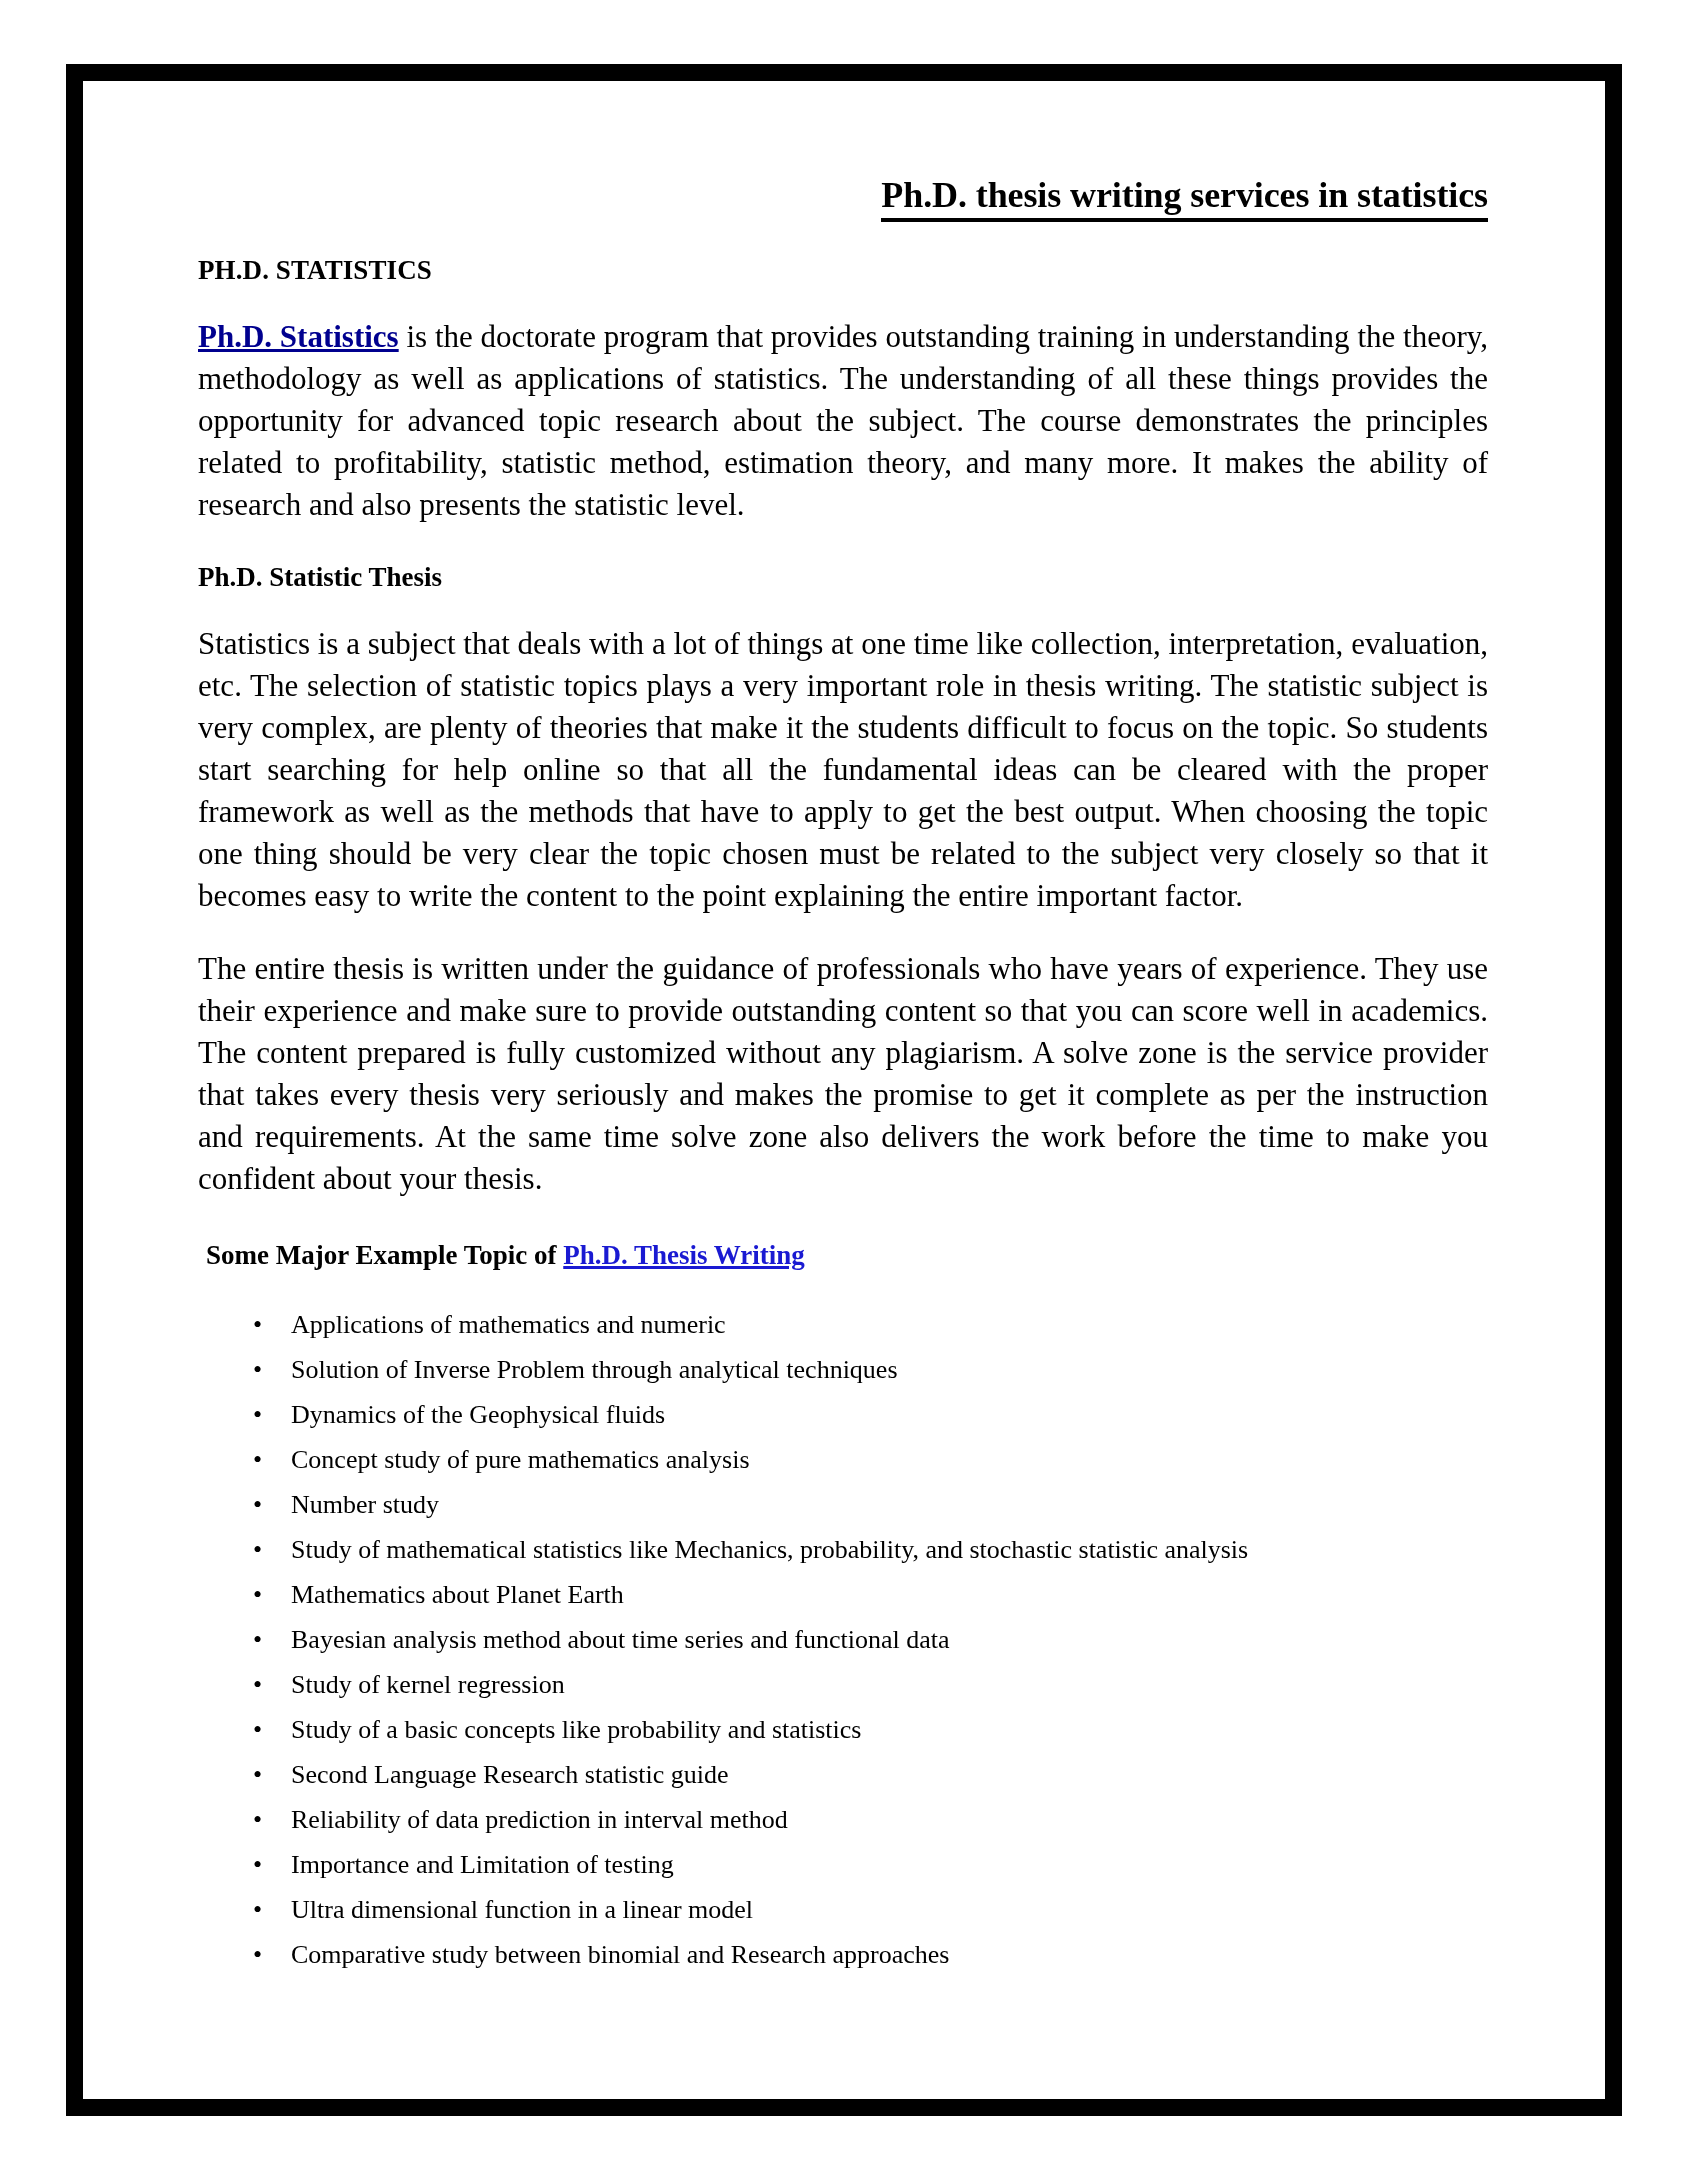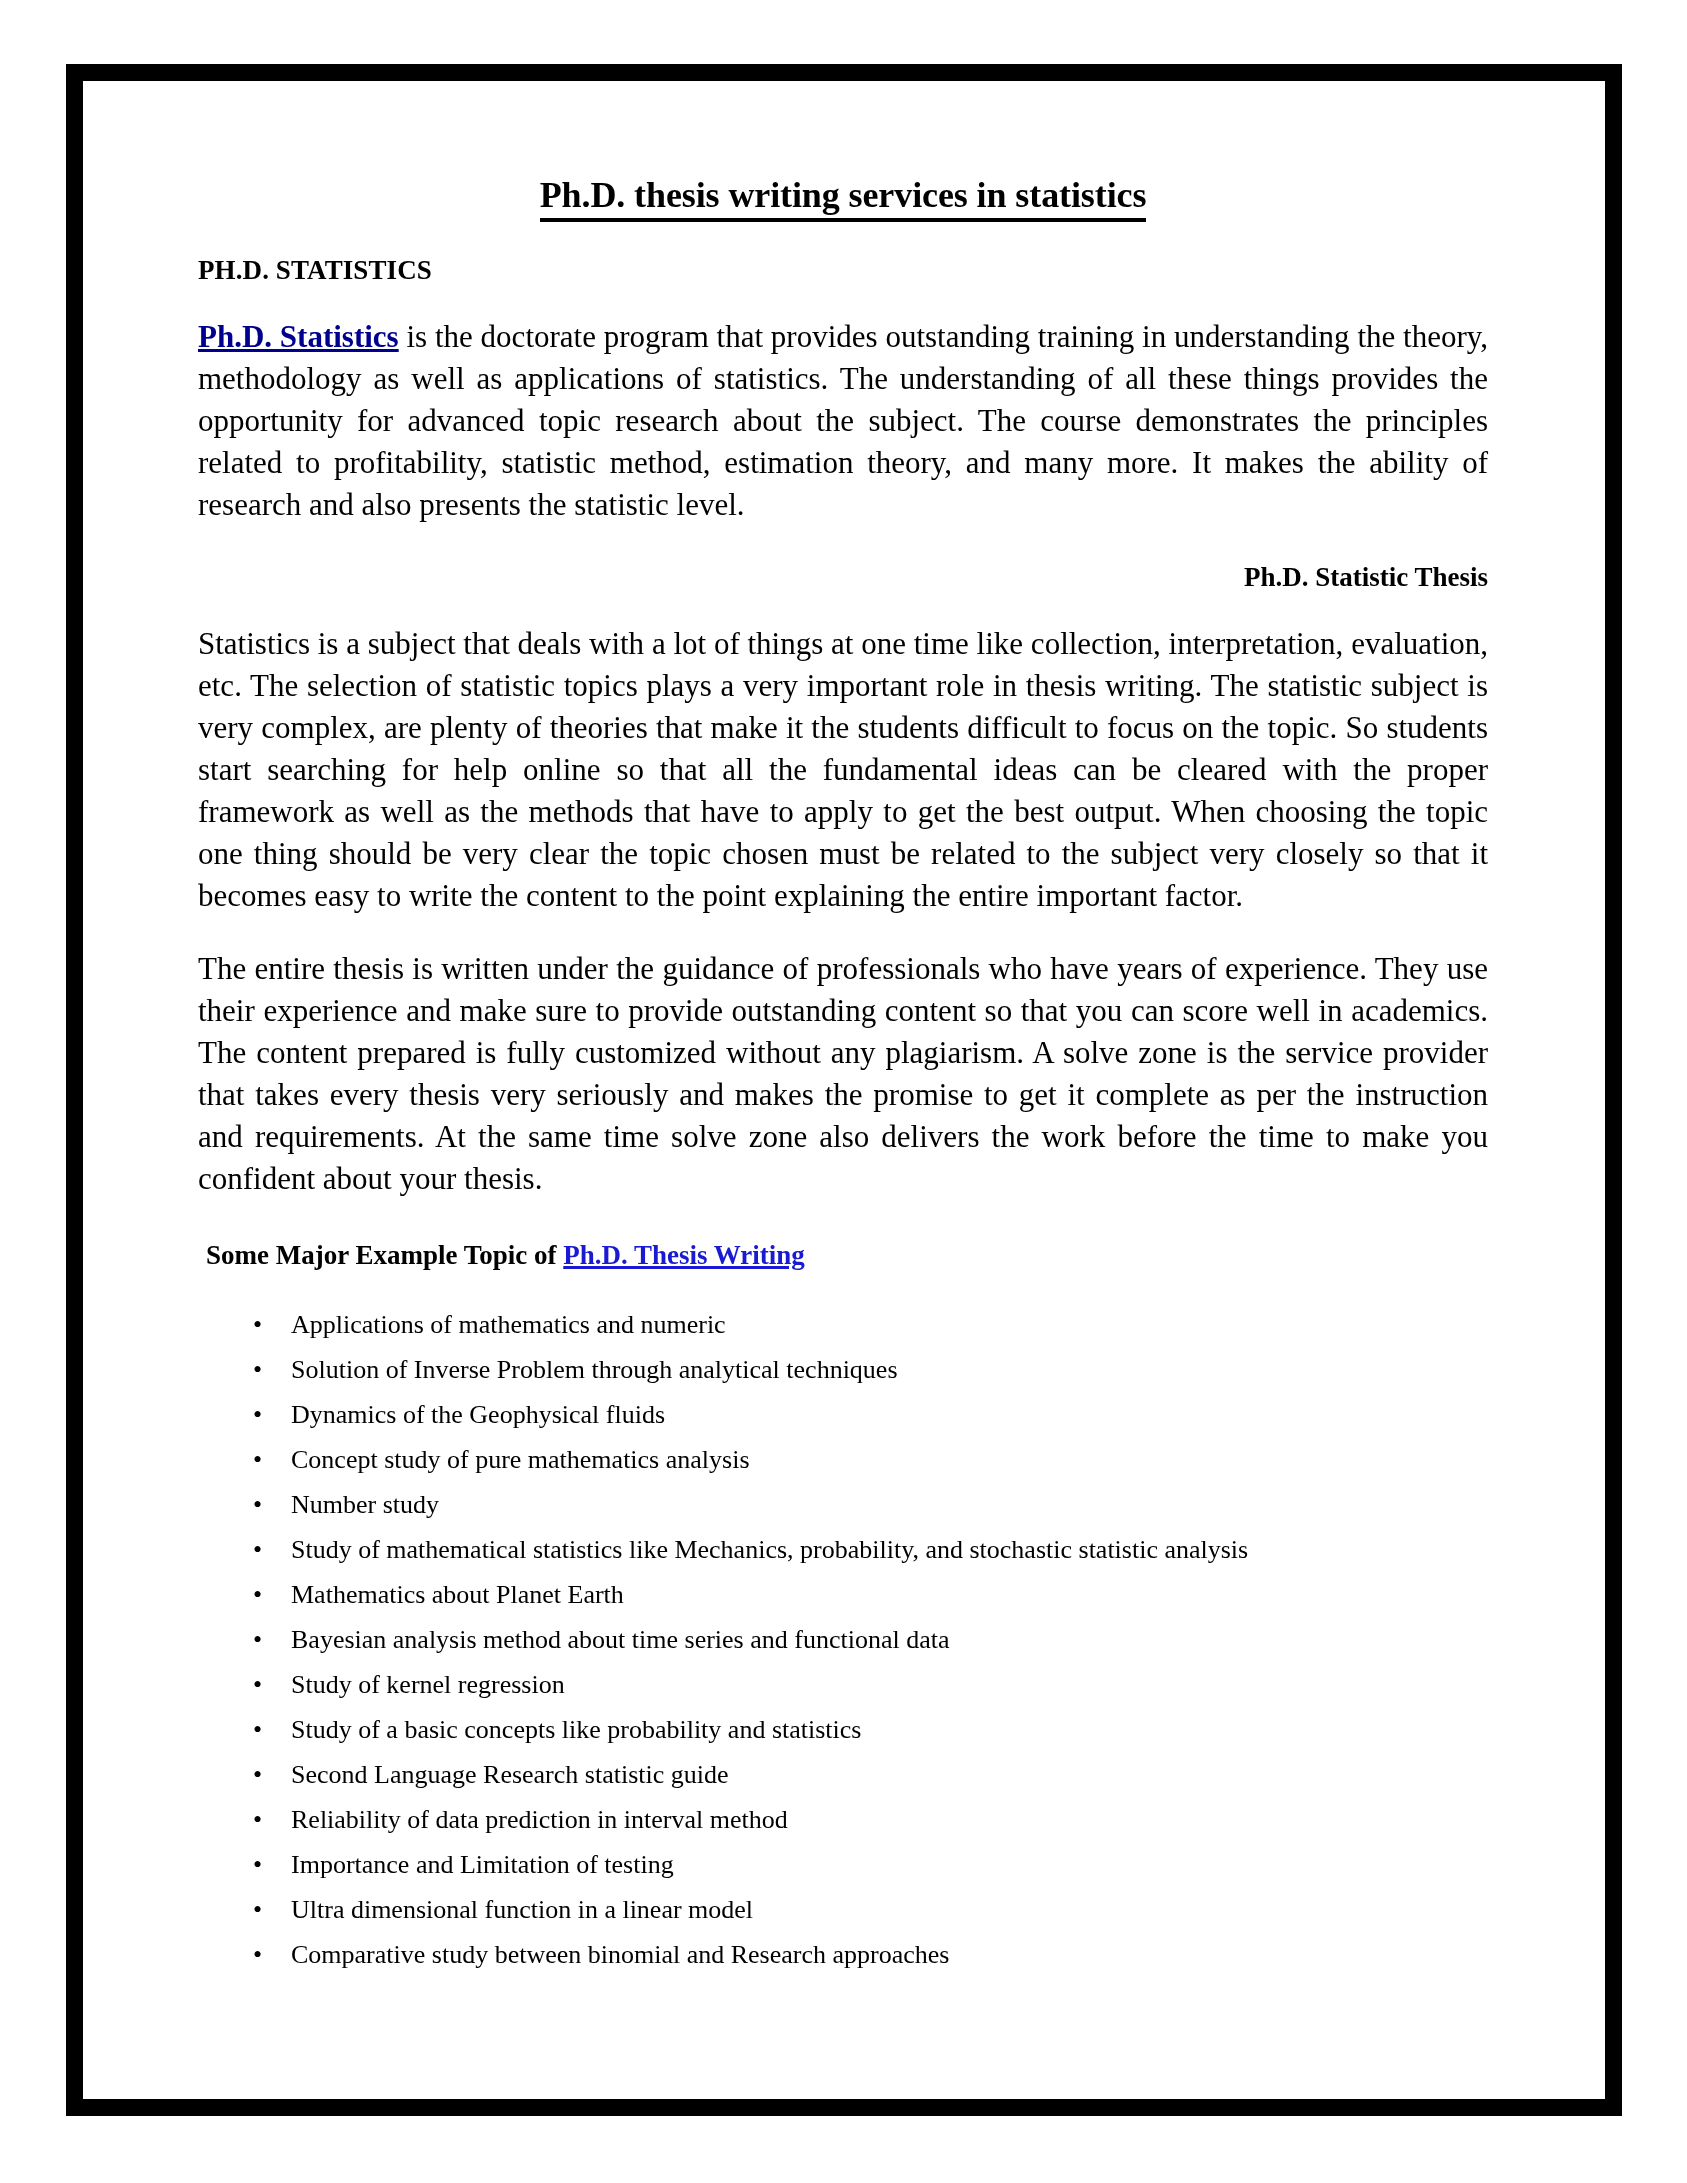--- a/index.html
+++ b/index.html
@@ -37,21 +37,21 @@
     position: absolute;
     left: 198px;
     top: 175px;
     width: 1290px;
   }
 
   
   .doc-title {
     font-size: 36px;
     font-weight: bold;
-    text-align: center;
+    text-align: right;
     color: #000000;
     margin: 0 0 32px 0;
     line-height: 1.15;
     letter-spacing: -0.1px;
   }
   .doc-title .tu {
     display: inline-block;
     border-bottom: 4.4px solid #000000;
     padding-bottom: 1.5px;
   }
@@ -65,21 +65,20 @@
     line-height: 1.25;
     letter-spacing: 0.1px;
   }
 
   h3.sub-heading {
     font-size: 27px;
     font-weight: bold;
     color: #000000;
     margin: 35px 0 29px 0;
     line-height: 1.25;
-    text-align: right;
   }
 
   .topics-heading {
     font-size: 27px;
     font-weight: bold;
     color: #000000;
     margin: 38px 0 29px 8px;
     line-height: 1.3;
   }
 

